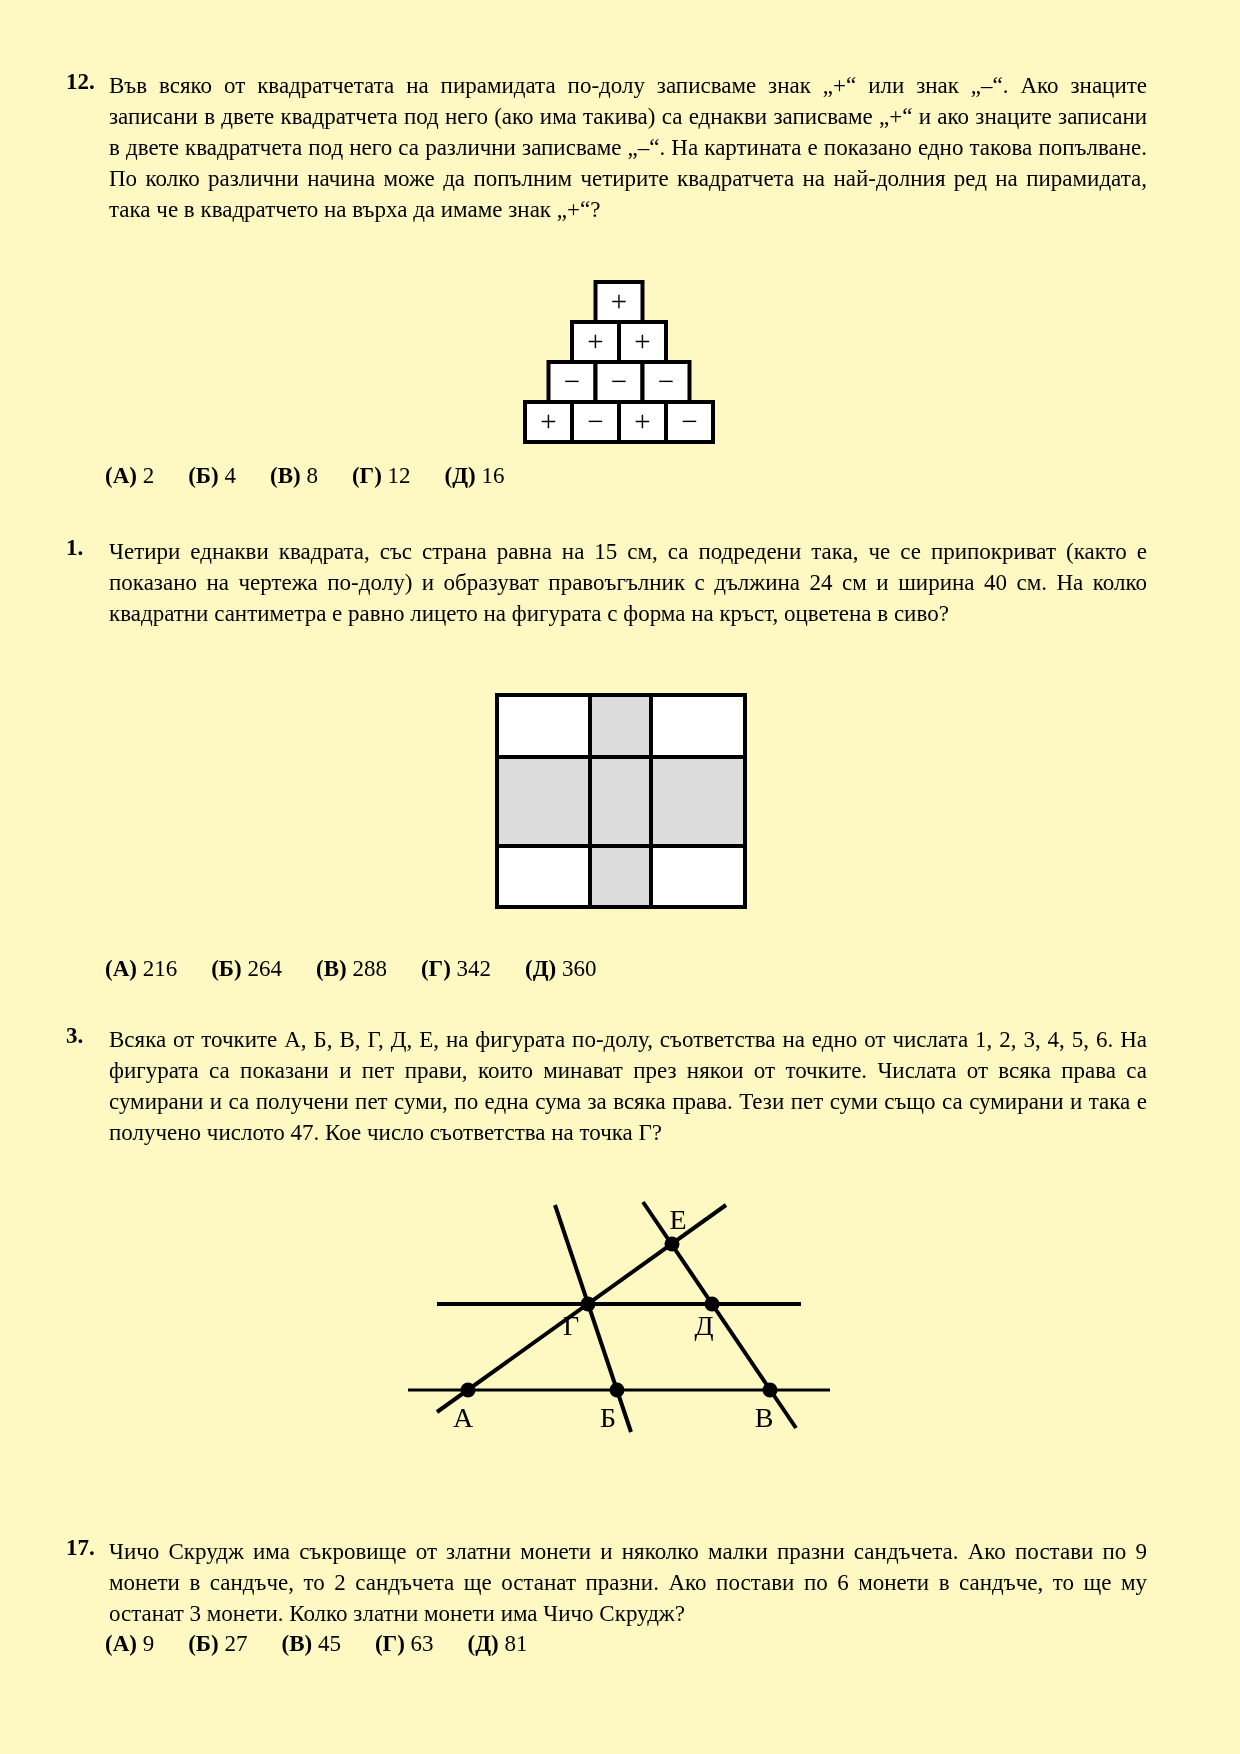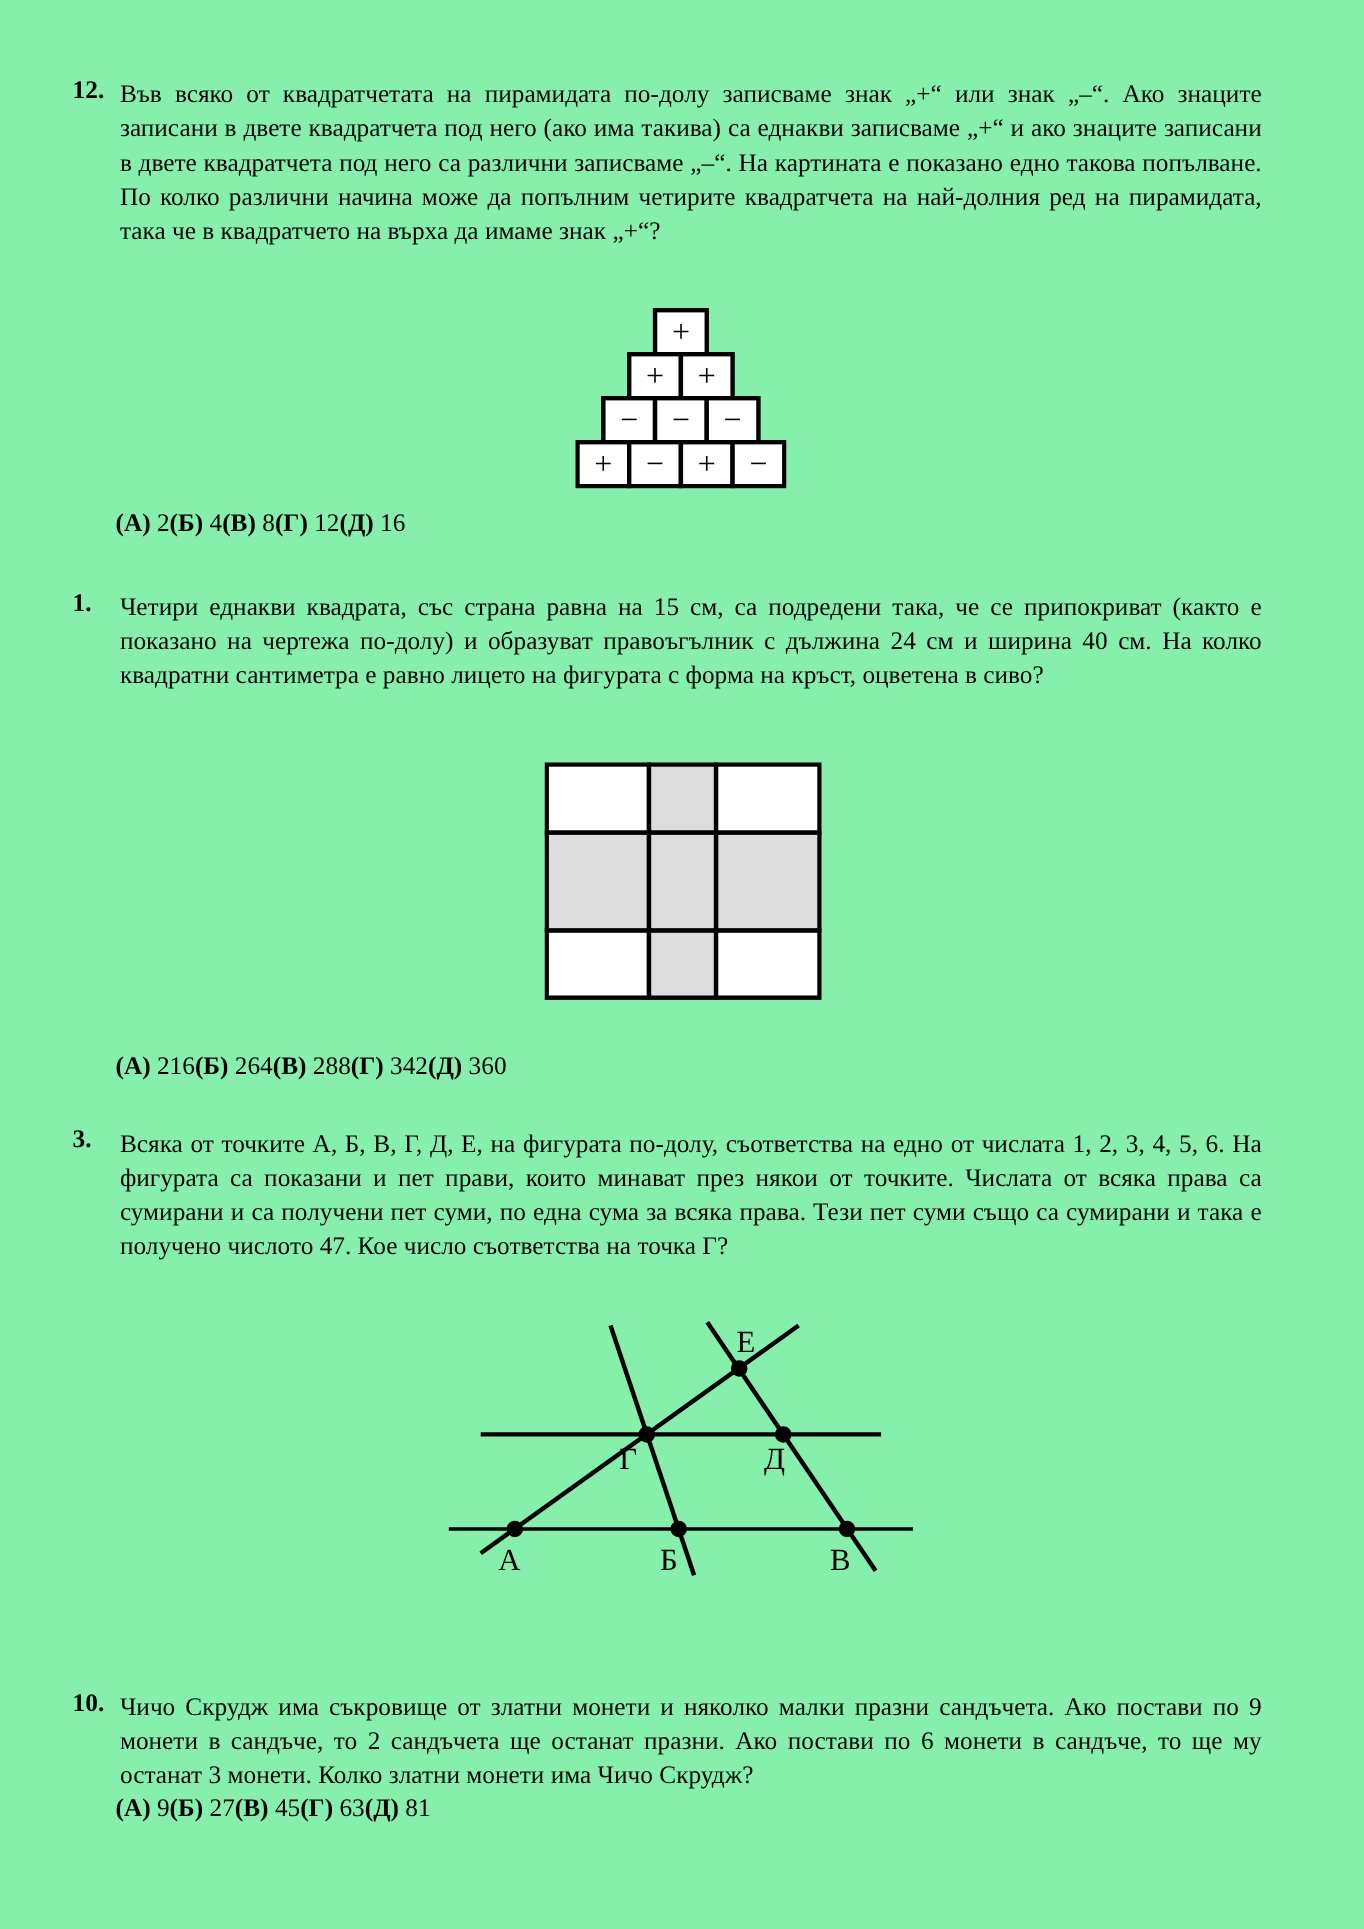--- a/index.html
+++ b/index.html
@@ -1,22 +1,22 @@
 <!DOCTYPE html>
 <html><head>
 <meta charset="utf-8">
 <style>
   html,body{margin:0;padding:0;background:#fff;}
-  .page{position:relative;width:1240px;height:1754px;background:#86efac;
+  .page{position:relative;width:1240px;height:1754px;background:#fef9c3;
         font-family:"Liberation Serif",serif;color:#000;overflow:hidden;}
   .problem{position:absolute;left:66px;width:1085px;padding-left:39px;box-sizing:border-box;}
   .pnum{position:absolute;left:0;top:0;font-weight:bold;font-size:23px;line-height:31px;}
   .ptext{margin:4px;font-size:23px;line-height:31px;text-align:justify;}
   .fig{position:absolute;}
-  .answers{position:absolute;left:105px;display:flex;
+  .answers{position:absolute;left:105px;display:flex;column-gap:34px;
            font-size:23px;line-height:31px;white-space:nowrap;text-align:right;}
   .opt b{font-weight:bold;}
   svg text{font-family:"Liberation Serif",serif;fill:#000;}
   svg .cell{stroke:#000;stroke-width:4;}
   svg line{stroke:#000;stroke-linecap:butt;}
 </style>
 </head>
 <body>
 
 <div class="page">
@@ -102,21 +102,21 @@
       <circle cx="588" cy="1304" r="7.5" fill="#000000"></circle>
       <text x="571" y="1335" text-anchor="middle" font-size="28">Г</text>
       <circle cx="712" cy="1304" r="7.5" fill="#000000"></circle>
       <text x="704" y="1335" text-anchor="middle" font-size="28">Д</text>
       <circle cx="672" cy="1244" r="7.5" fill="#000000"></circle>
       <text x="678" y="1229" text-anchor="middle" font-size="28">Е</text>
     </svg>
 
 
   <section class="problem" style="top:1532px">
-    <span class="pnum">10.</span>
+    <span class="pnum">17.</span>
     <p class="ptext">Чичо Скрудж има съкровище от златни монети и няколко малки празни сандъчета. Ако постави по 9 монети в сандъче, то 2 сандъчета ще останат празни. Ако постави по 6 монети в сандъче, то ще му останат 3 монети. Колко златни монети има Чичо Скрудж?</p>
   </section>
 
   <div class="answers" style="top:1628px">
       <span class="opt"><b>(А)</b><span>&nbsp;9</span></span>
       <span class="opt"><b>(Б)</b><span>&nbsp;27</span></span>
       <span class="opt"><b>(В)</b><span>&nbsp;45</span></span>
       <span class="opt"><b>(Г)</b><span>&nbsp;63</span></span>
       <span class="opt"><b>(Д)</b><span>&nbsp;81</span></span>
     </div>

